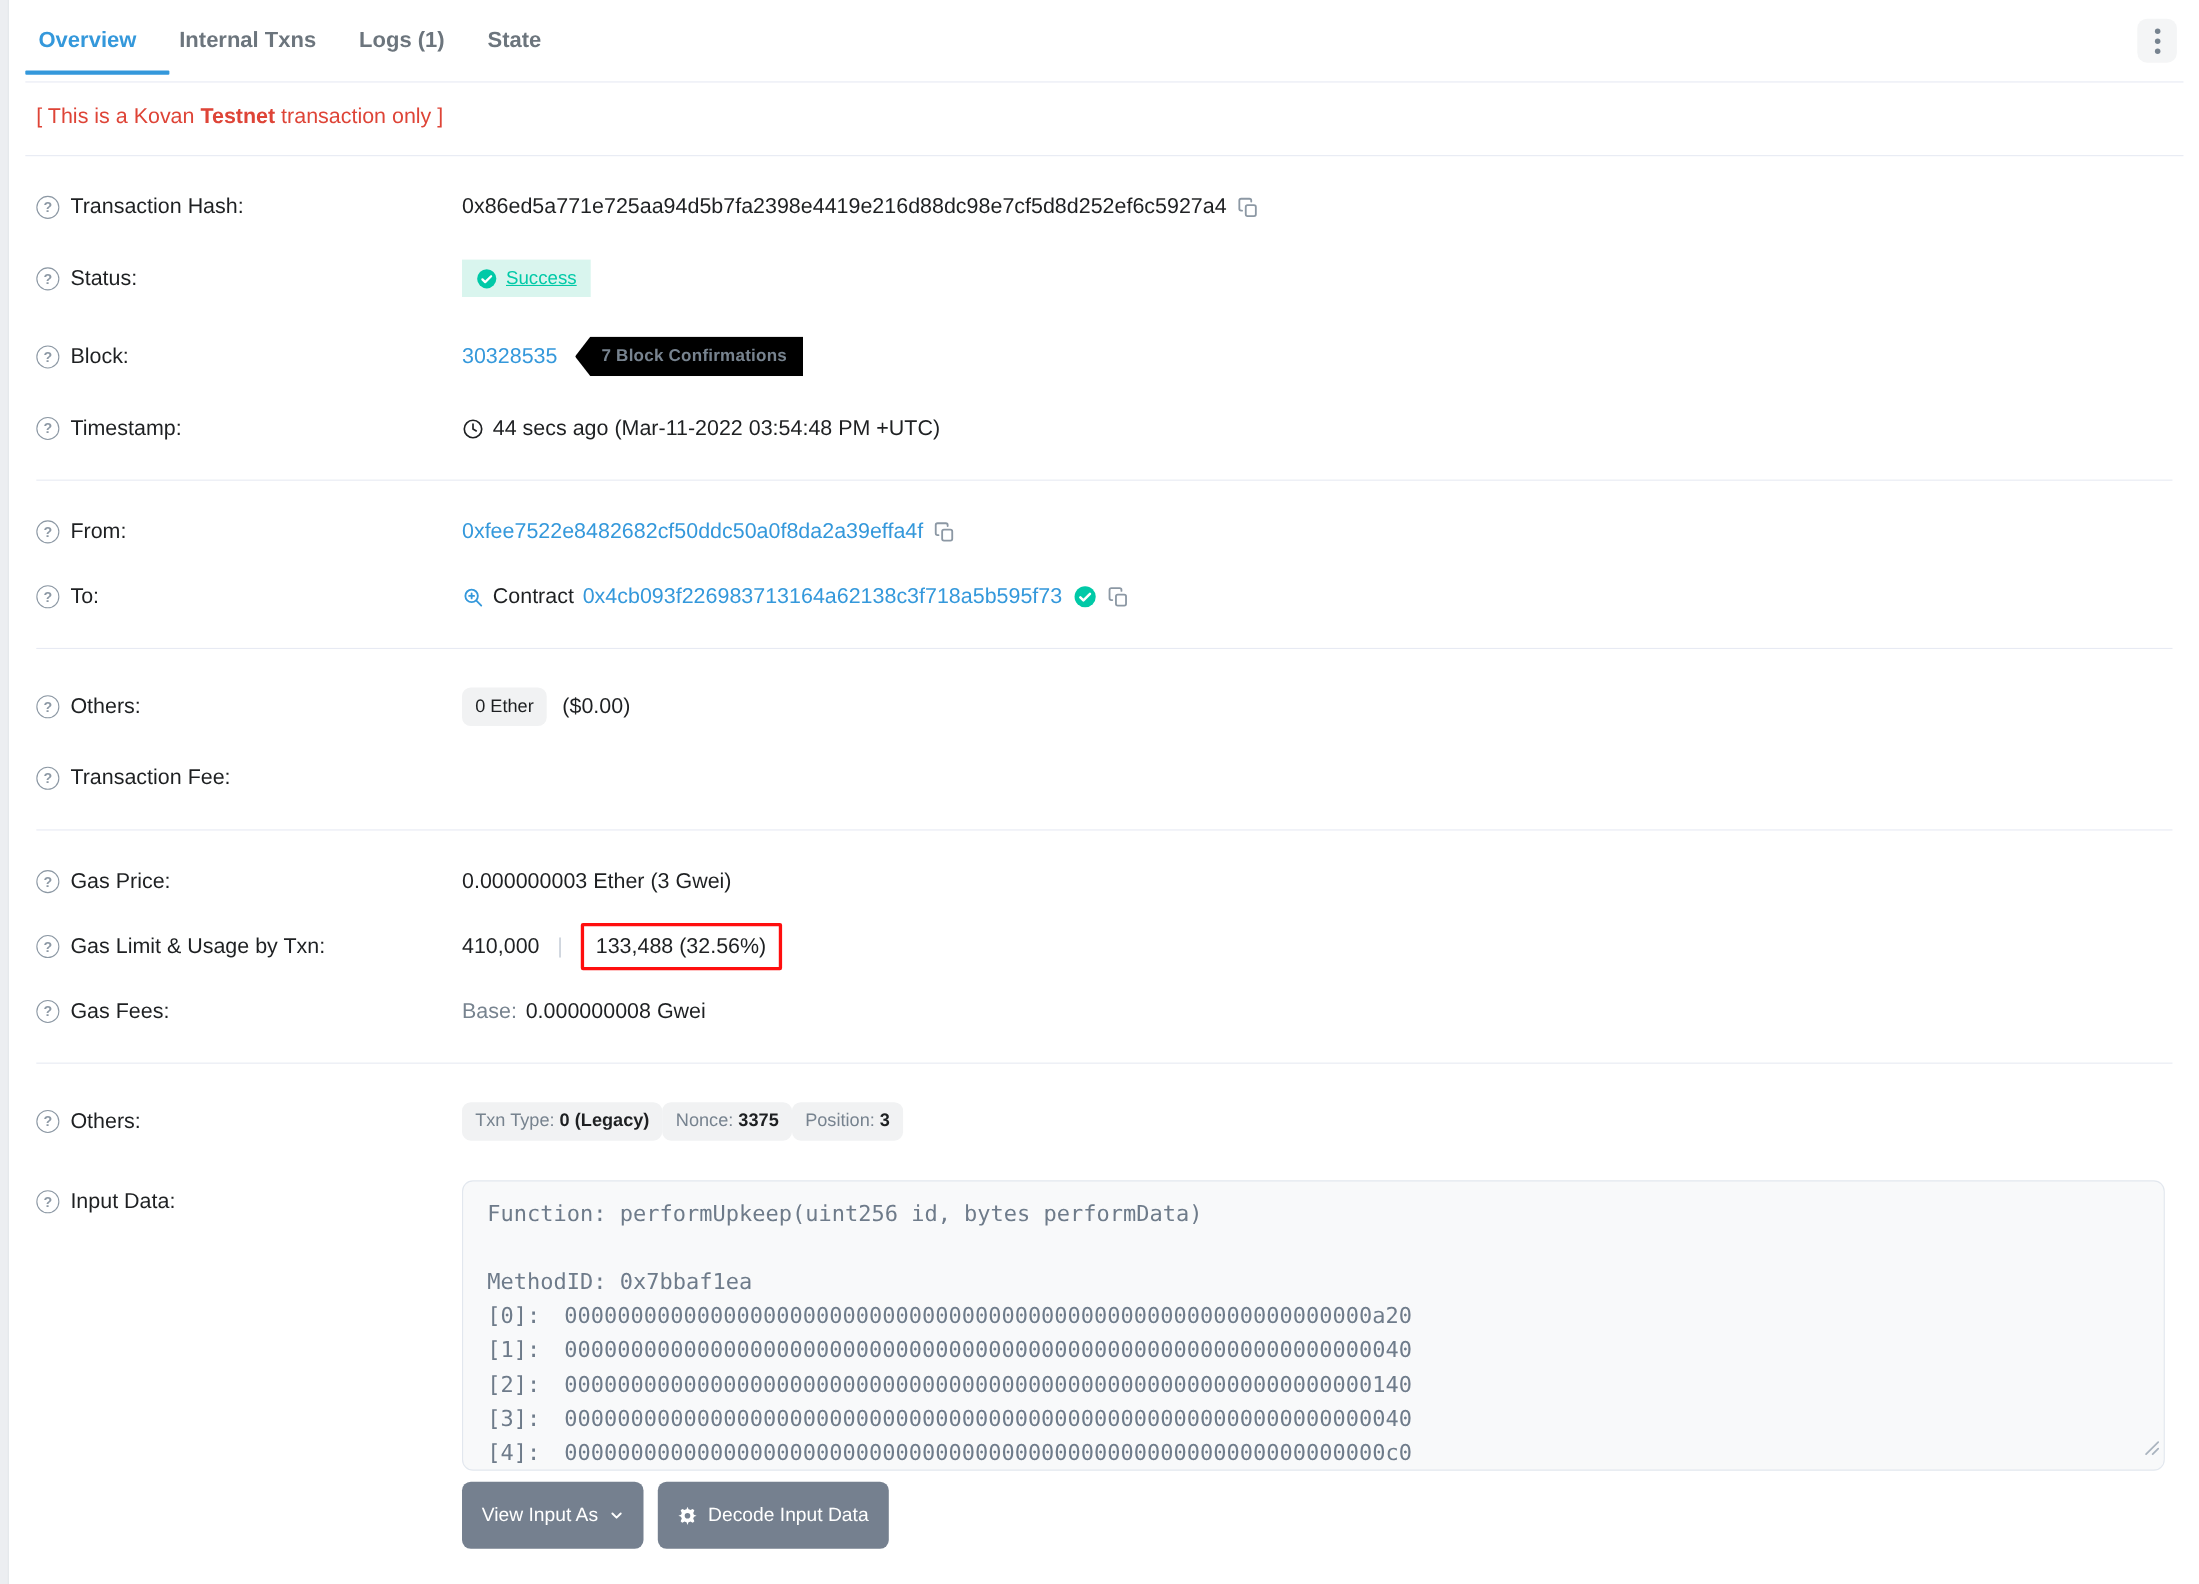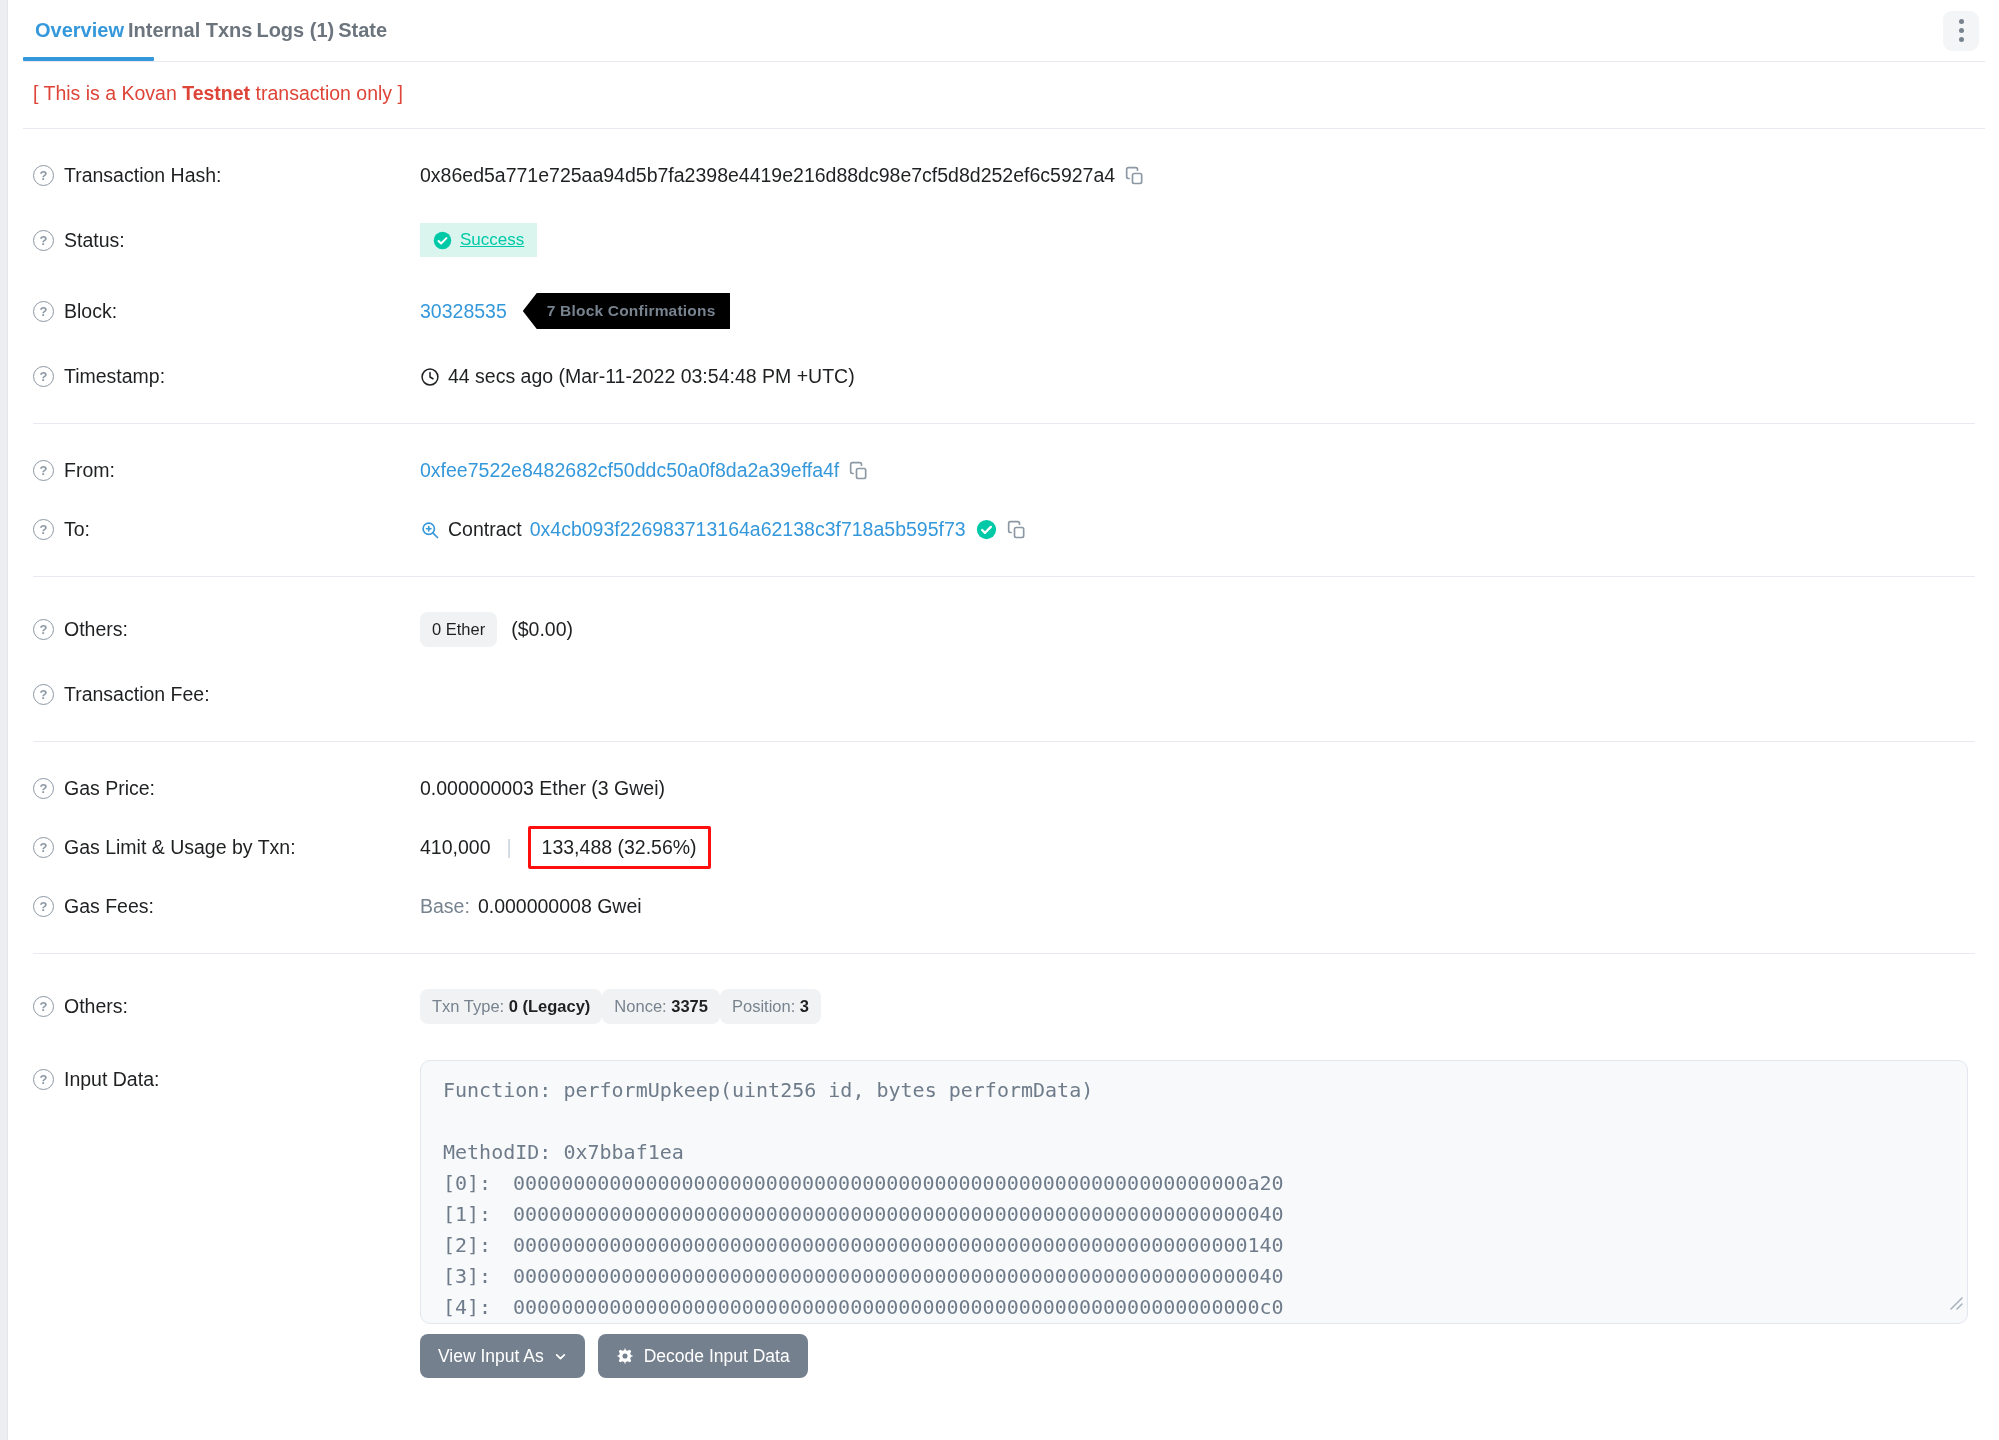--- a/index.html
+++ b/index.html
@@ -13,22 +13,22 @@
   }
   .page-strip {
     position: absolute; left: 0; top: 0; bottom: 0; width: 8px;
     background: #eceef1; border-right: 1px solid #e3e6ea;
   }
   .card { margin-left: 9px; padding: 0 14px; }
 
   
   .tabbar {
     display: flex; align-items: center;
-    height: 62px; border-bottom: 1px solid #e7eaf3;
-    padding: 0 6px 0 10px; position: relative;
+    height: 75px; border-bottom: 1px solid #e7eaf3;
+    padding: 0 6px 0 10px; column-gap: 35px; position: relative;
   }
   .tab {
     font-size: 20px; font-weight: bold; color: #6c757d;
     padding: 18px 2px; cursor: pointer; position: relative; white-space: nowrap;
   }
   .tab.active { color: #3498db; }
   .tab.active::after {
     content: ""; position: absolute; left: -10px; right: -28px; bottom: -1px;
     height: 4px; background: #3498db; border-radius: 1px;
   }
@@ -99,21 +99,21 @@
     line-height: 31px; color: #6e7b8a; cursor: text;
   }
   .hexline { white-space: nowrap; }
   .hexline .idx { display: inline-block; min-width: 56px; margin-right: 14px; }
   .resize-handle { position: absolute; right: 4px; bottom: 4px; }
   .input-buttons { display: flex; gap: 13px; margin-top: 10px; }
   .btn {
     display: inline-flex; align-items: center; gap: 10px;
     background: #75808f; color: #fff; border: none; border-radius: 8px;
     font-family: "Liberation Sans", sans-serif; font-size: 17.5px;
-    height: 44px; padding: 0 18px; cursor: pointer;
+    height: 61px; padding: 0 18px; cursor: pointer;
   }
 </style>
 </head>
 <body>
 
 <div class="page-strip"></div>
 
 <div class="card">
 
   <div class="tabbar">

